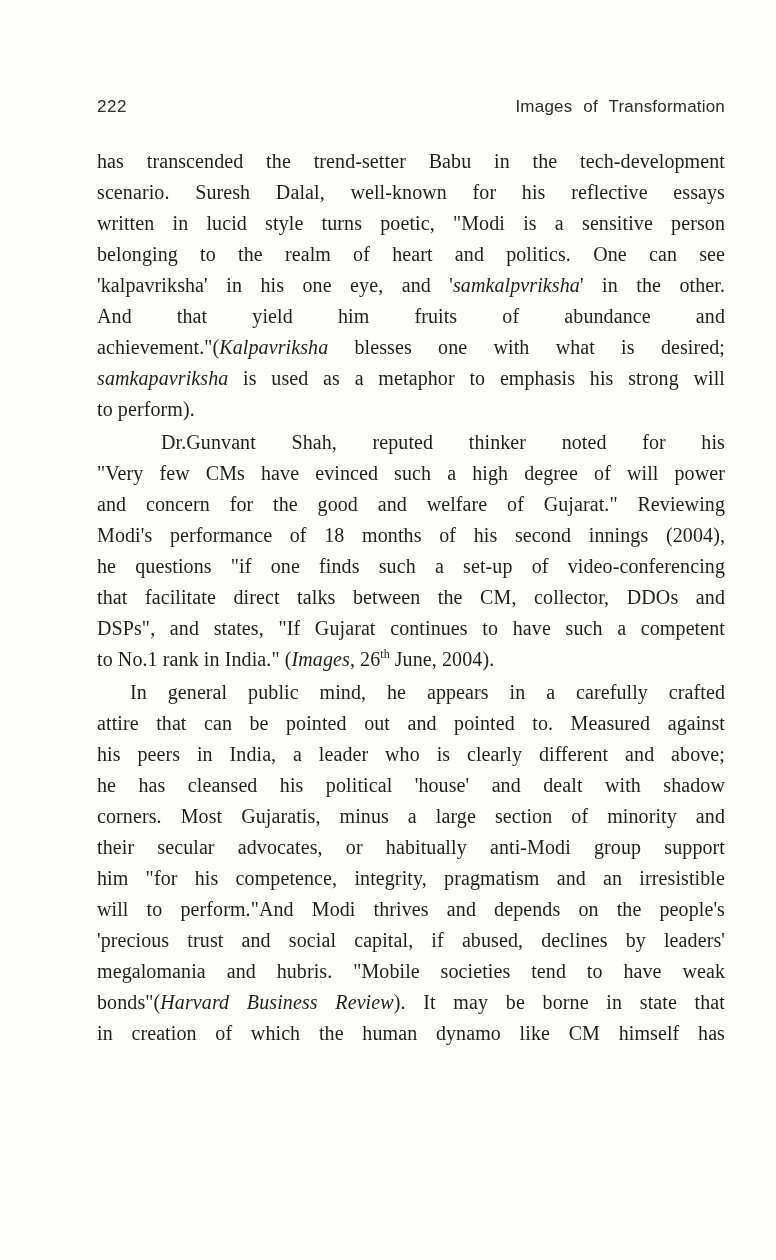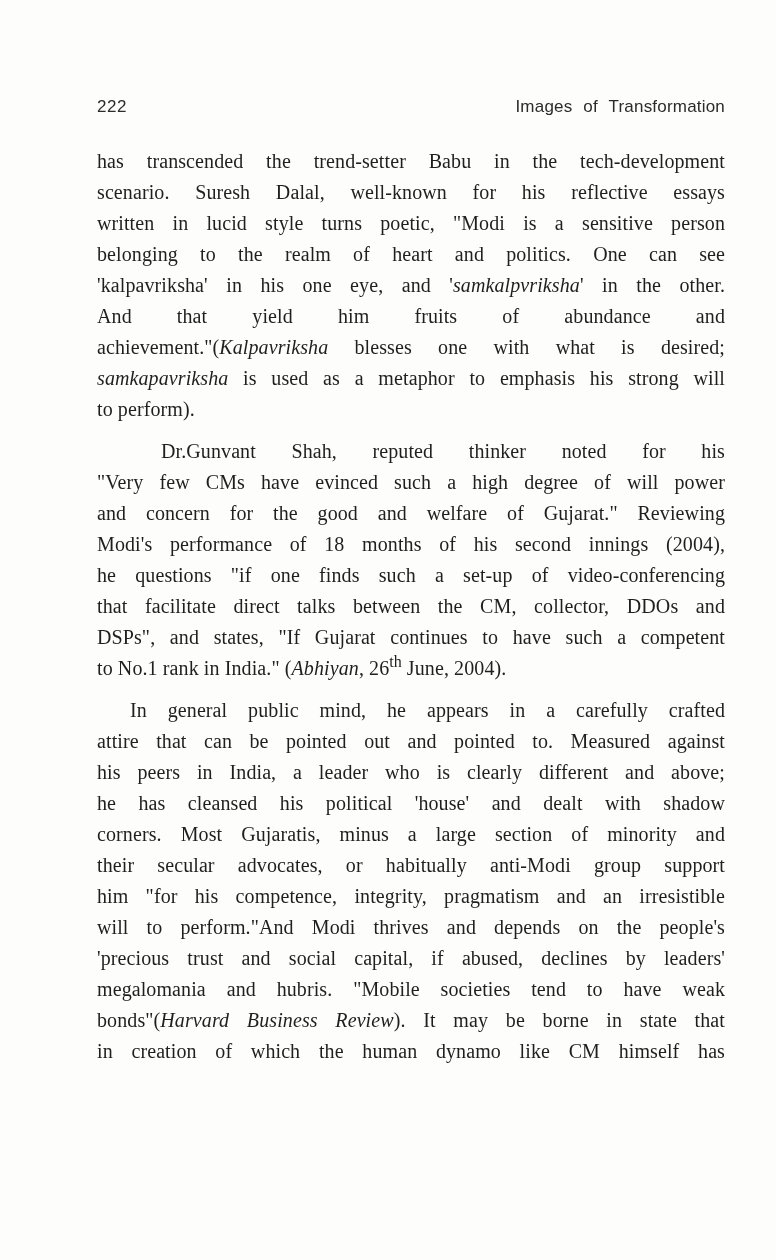--- a/index.html
+++ b/index.html
@@ -31,36 +31,36 @@
     letter-spacing: 0.5px;
   }
   .running-title {
     word-spacing: 6px;
     letter-spacing: 0.2px;
   }
   .page-body {
     margin: 30px 51px 0 97px;
   }
   .para { margin: 0; }
-  .para + .para { margin-top: 11px; }
+  .para + .para { margin-top: 2px; }
   .line {
     height: 31px;
     line-height: 31px;
     font-size: 20px;
     text-align: justify;
     text-align-last: justify;
     overflow: hidden;
     letter-spacing: 0.1px;
   }
   .line.lastline {
     text-align-last: left;
   }
   .line i { font-style: italic; }
   .line sup {
-    font-size: 16px;
+    font-size: 12px;
     line-height: 0;
     vertical-align: super;
     letter-spacing: 0;
   }
 </style>
 </head>
 <body>
 
 <div class="page">
   <div class="page-header">
@@ -80,21 +80,21 @@
         <div class="line lastline"><span>to perform).</span></div>
       </div>
       <div class="para">
         <div class="line" style="padding-left: 64px;"><span>Dr.Gunvant Shah, reputed thinker noted for his</span></div>
         <div class="line"><span>"Very few CMs have evinced such a high degree of will power</span></div>
         <div class="line"><span>and concern for the good and welfare of Gujarat." Reviewing</span></div>
         <div class="line"><span>Modi's performance of 18 months of his second innings (2004),</span></div>
         <div class="line"><span>he questions "if one finds such a set-up of video-conferencing</span></div>
         <div class="line"><span>that facilitate direct talks between the CM, collector, DDOs and</span></div>
         <div class="line"><span>DSPs", and states, "If Gujarat continues to have such a competent</span></div>
-        <div class="line lastline"><span>to No.1 rank in India." (</span><i>Abhiyan</i><span>, 26</span><sup>th</sup><span> June, 2004).</span></div>
+        <div class="line lastline"><span>to No.1 rank in India." (</span><i>Images</i><span>, 26</span><sup>th</sup><span> June, 2004).</span></div>
       </div>
       <div class="para">
         <div class="line" style="padding-left: 33px;"><span>In general public mind, he appears in a carefully crafted</span></div>
         <div class="line"><span>attire that can be pointed out and pointed to. Measured against</span></div>
         <div class="line"><span>his peers in India, a leader who is clearly different and above;</span></div>
         <div class="line"><span>he has cleansed his political 'house' and dealt with shadow</span></div>
         <div class="line"><span>corners. Most Gujaratis, minus a large section of minority and</span></div>
         <div class="line"><span>their secular advocates, or habitually anti-Modi group support</span></div>
         <div class="line"><span>him "for his competence, integrity, pragmatism and an irresistible</span></div>
         <div class="line"><span>will to perform."And Modi thrives and depends on the people's</span></div>

